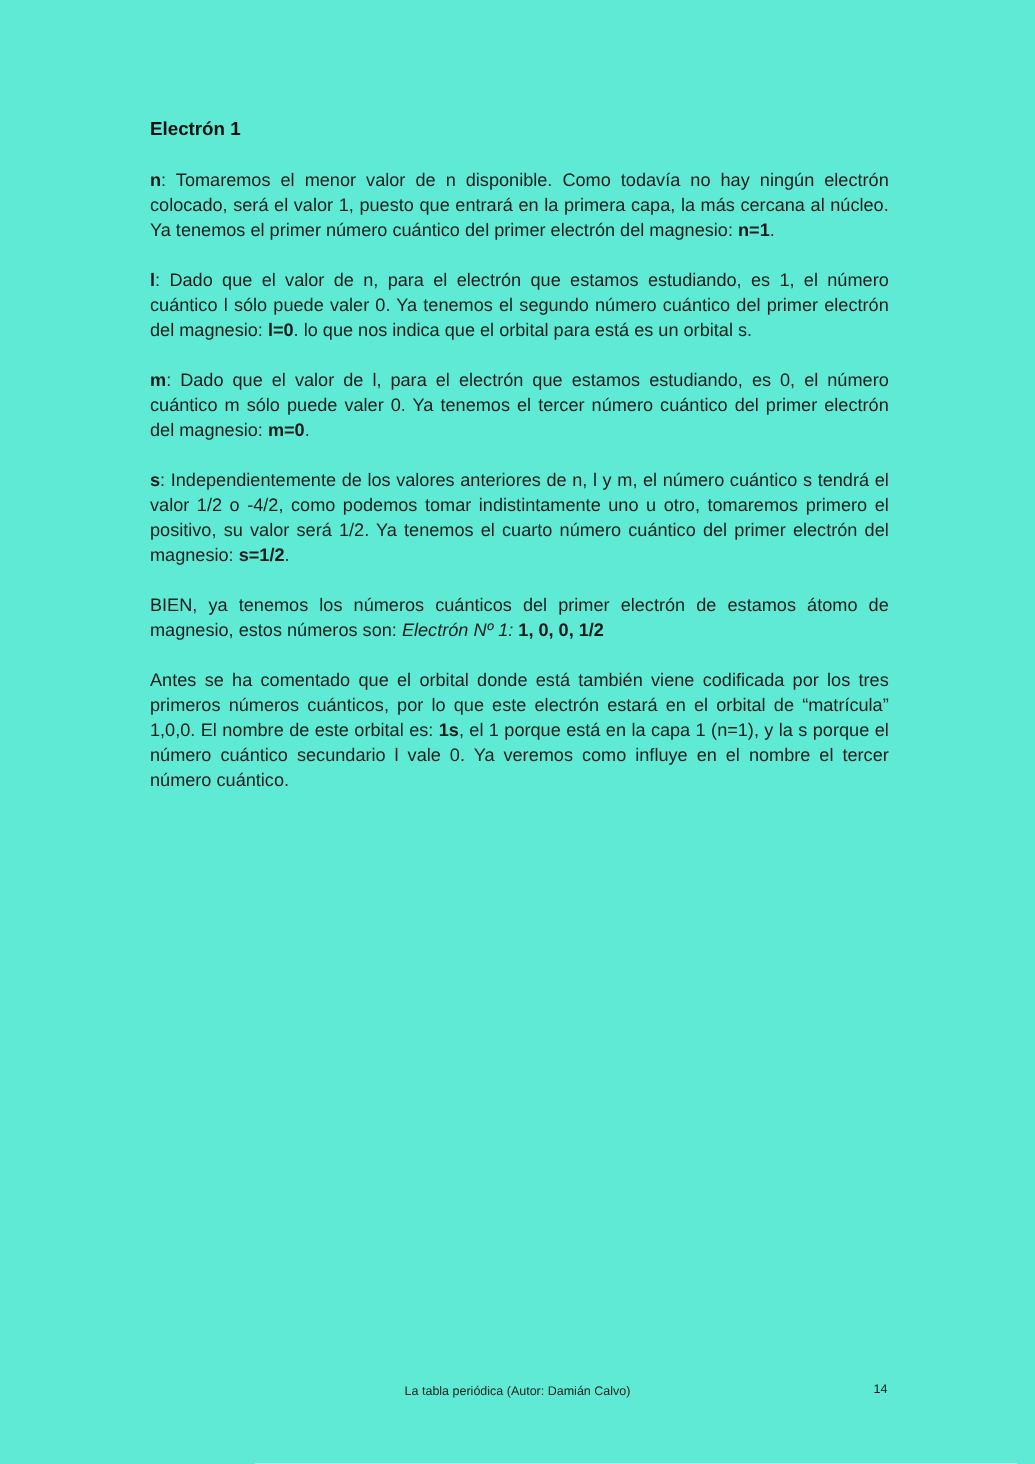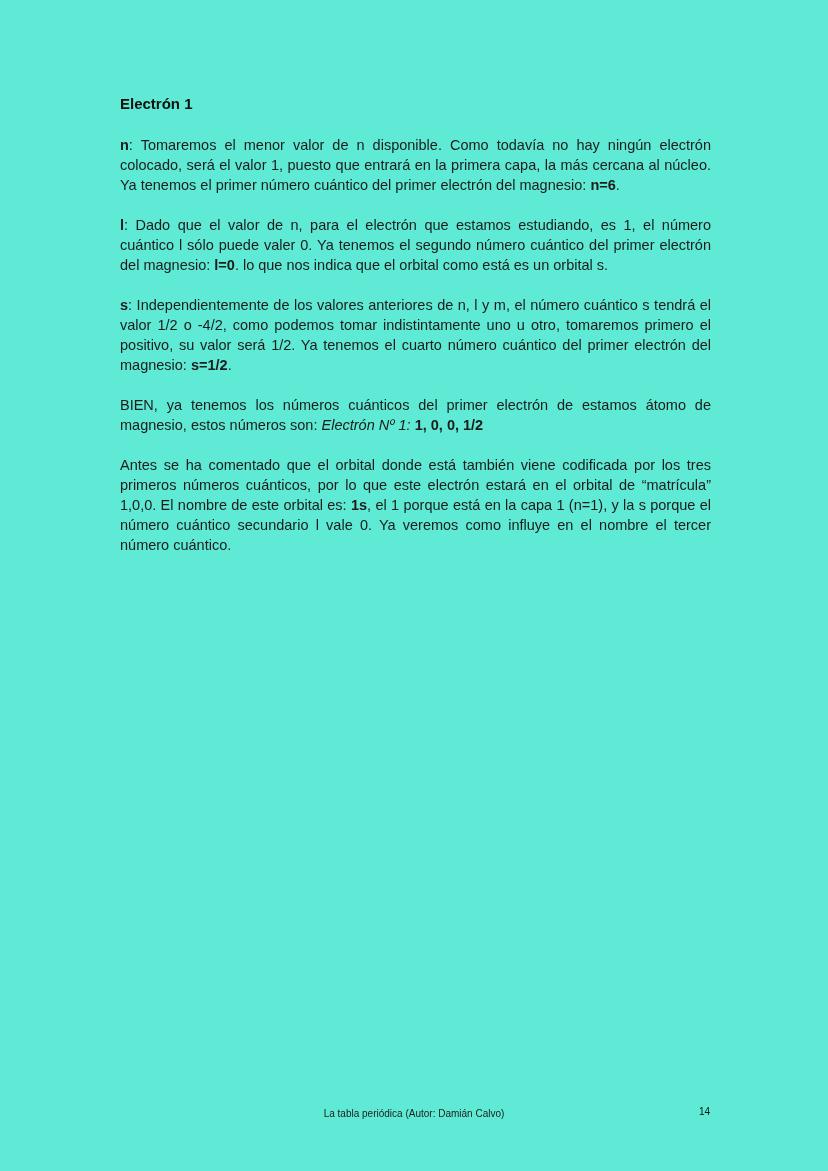--- a/index.html
+++ b/index.html
@@ -66,22 +66,23 @@
     font-size: 10px;
     color: #111111;
   }
 </style>
 </head>
 <body>
 
 <div class="page">
   <div class="content">
     <h1 class="heading">Electrón 1</h1>
-    <p class="para"><span class="b">n</span><span>: Tomaremos el menor valor de n disponible. Como todavía no hay ningún electrón colocado, será el valor 1, puesto que entrará en la primera capa, la más cercana al núcleo. Ya tenemos el primer número cuántico del primer electrón del magnesio: </span><span class="b">n=6</span><span>.</span></p>
-    <p class="para"><span class="b">l</span><span>: Dado que el valor de n, para el electrón que estamos estudiando, es 1, el número cuántico l sólo puede valer 0. Ya tenemos el segundo número cuántico del primer electrón del magnesio: </span><span class="b">l=0</span><span>. lo que nos indica que el orbital como está es un orbital s.</span></p>
+    <p class="para"><span class="b">n</span><span>: Tomaremos el menor valor de n disponible. Como todavía no hay ningún electrón colocado, será el valor 1, puesto que entrará en la primera capa, la más cercana al núcleo. Ya tenemos el primer número cuántico del primer electrón del magnesio: </span><span class="b">n=1</span><span>.</span></p>
+    <p class="para"><span class="b">l</span><span>: Dado que el valor de n, para el electrón que estamos estudiando, es 1, el número cuántico l sólo puede valer 0. Ya tenemos el segundo número cuántico del primer electrón del magnesio: </span><span class="b">l=0</span><span>. lo que nos indica que el orbital para está es un orbital s.</span></p>
+    <p class="para"><span class="b">m</span><span>: Dado que el valor de l, para el electrón que estamos estudiando, es 0, el número cuántico m sólo puede valer 0. Ya tenemos el tercer número cuántico del primer electrón del magnesio: </span><span class="b">m=0</span><span>.</span></p>
     <p class="para"><span class="b">s</span><span>: Independientemente de los valores anteriores de n, l y m, el número cuántico s tendrá el valor 1/2 o -4/2, como podemos tomar indistintamente uno u otro, tomaremos primero el positivo, su valor será 1/2. Ya tenemos el cuarto número cuántico del primer electrón del magnesio: </span><span class="b">s=1/2</span><span>.</span></p>
     <p class="para"><span>BIEN, ya tenemos los números cuánticos del primer electrón de estamos átomo de magnesio, estos números son: </span><span class="i">Electrón Nº 1: </span><span class="b">1, 0, 0, 1/2</span></p>
     <p class="para"><span>Antes se ha comentado que el orbital donde está también viene codificada por los tres primeros números cuánticos, por lo que este electrón estará en el orbital de “matrícula” 1,0,0. El nombre de este orbital es: </span><span class="b">1s</span><span>, el 1 porque está en la capa 1 (n=1), y la s porque el número cuántico secundario l vale 0. Ya veremos como influye en el nombre el tercer número cuántico.</span></p>
   </div>
   <div class="footer">
     <span class="footer-title">La tabla periódica (Autor: Damián Calvo)</span>
     <span class="footer-page">14</span>
   </div>
 </div>
 

